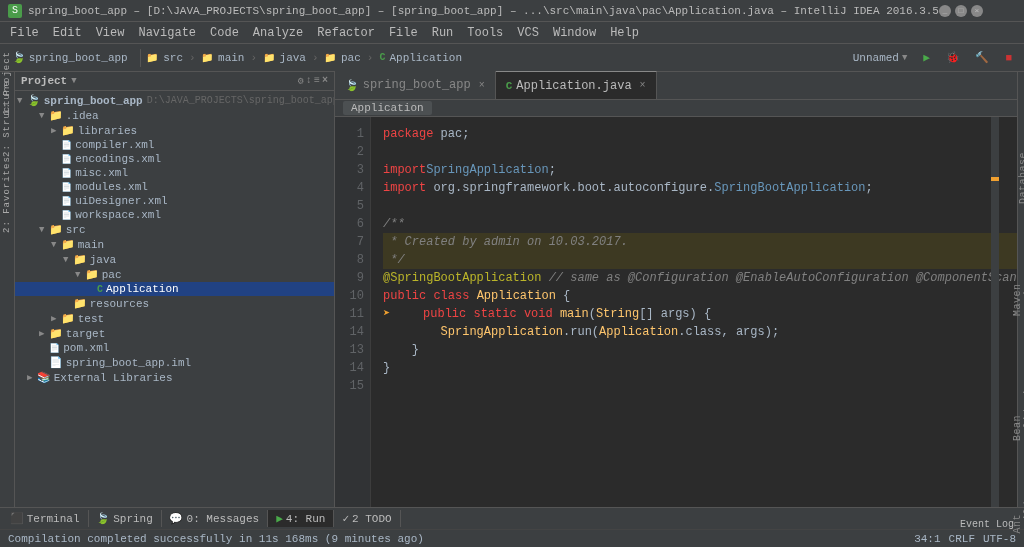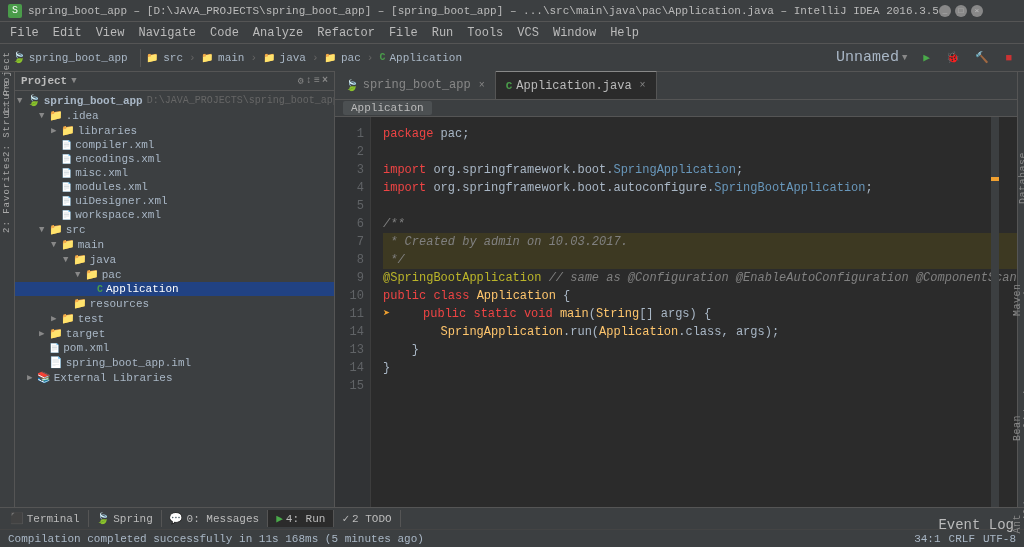--- a/index.html
+++ b/index.html
@@ -84,21 +84,21 @@
     
     #bottom-tabs { background: #3c3f41; height: 22px; display: flex; align-items: center; border-top: 1px solid #555; padding: 0 2px; }
     .bottom-tab { display: flex; align-items: center; gap: 3px; padding: 2px 8px; font-size: 11px; color: #bbbbbb; cursor: pointer; border-right: 1px solid #555; }
     .bottom-tab.active { background: #2b2b2b; }
     .run-icon { color: #4aaa4a; }
     .terminal-icon { color: #888; }
 
     
     #compilation-bar { background: #3c3f41; height: 18px; display: flex; align-items: center; padding: 0 8px; font-size: 11px; color: #a9b7c6; border-top: 1px solid #444; }
 
-    .event-log-btn { margin-left: auto; display: flex; align-items: center; gap: 3px; padding: 2px 8px; font-size: 14px; color: #bbbbbb; cursor: pointer; margin-top: 12px; }
+    .event-log-btn { margin-left: auto; display: flex; align-items: center; gap: 3px; padding: 2px 8px; font-size: 10px; color: #bbbbbb; cursor: pointer; margin-top: 12px; }
     .spring-icon-green { color: #4aaa4a; font-size: 11px; }
     .msg-icon { color: #e0c046; }
   </style>
 </head>
 <body>
 
 <div id="title-bar">
   <div class="title-icon">S</div>
   <span id="title-text-el">spring_boot_app – [D:\JAVA_PROJECTS\spring_boot_app] – [spring_boot_app] – ...\src\main\java\pac\Application.java – IntelliJ IDEA 2016.3.5</span>
   <div class="window-controls">
@@ -139,21 +139,21 @@
   <span class="folder-icon-sm">📁</span>
   <span class="breadcrumb-item">java</span>
   <span class="breadcrumb-sep">›</span>
   <span class="folder-icon-sm">📁</span>
   <span class="breadcrumb-item">pac</span>
   <span class="breadcrumb-sep">›</span>
   <span style="color:#4a9c4a; font-size:10px; font-weight:bold;">C</span>
   <span class="breadcrumb-item">Application</span>
   <div style="flex:1"></div>
   <div class="toolbar-btn">
-    <span style="color:#a9b7c6; font-size:15px;">Unnamed</span>
+    <span style="color:#a9b7c6; font-size:11px;">Unnamed</span>
     <span style="color:#888; font-size:9px;">▼</span>
   </div>
   <div class="toolbar-btn">
       <span style="color:#4aaa4a;">▶</span>
     </div>
   <div class="toolbar-btn">
       <span style="color:#888;">🐞</span>
     </div>
   <div class="toolbar-btn">
       <span style="color:#888;">🔨</span>
@@ -395,21 +395,21 @@
           <div>10</div>
         <div>11</div>
           <div>14</div>
           <div>13</div>
           <div>14</div>
           <div>15</div>
       </div>
       <div id="code-content">
         <div class="code-line"><span class="kw">package</span><span> pac;</span></div>
         <div class="code-line">&nbsp;</div>
-        <div class="code-line"><span class="kw">import</span><span> org.springframework.boot.</span><span class="import-class">SpringApplication</span><span>;</span></div>
+        <div class="code-line"><span class="kw">import</span><span class="import-class">SpringApplication</span><span>;</span></div>
         <div class="code-line"><span class="kw">import</span><span> org.springframework.boot.autoconfigure.</span><span class="import-class">SpringBootApplication</span><span>;</span></div>
         <div class="code-line">&nbsp;</div>
         <div class="code-line"><span class="comment">/**</span></div>
         <div class="code-line highlighted"><span class="comment">&nbsp;* Created by admin on 10.03.2017.</span></div>
         <div class="code-line highlighted"><span class="comment">&nbsp;*/</span></div>
         <div class="code-line"><span class="annotation">@SpringBootApplication</span><span class="comment"> // same as @Configuration @EnableAutoConfiguration @ComponentScan</span></div>
         <div class="code-line"><span class="kw">public</span><span> </span><span class="kw">class</span><span> </span><span class="class-name">Application</span><span> {</span></div>
         <div class="code-line"><span class="debug-arrow">➤</span><span>    </span><span class="kw">public</span><span> </span><span class="kw">static</span><span> </span><span class="kw">void</span><span> </span><span class="method">main</span><span>(</span><span class="class-name">String</span><span>[] args) {</span></div>
         <div class="code-line"><span>&nbsp;&nbsp;&nbsp;&nbsp;&nbsp;&nbsp;&nbsp;&nbsp;</span><span class="class-name">SpringApplication</span><span>.run(</span><span class="class-name">Application</span><span>.class, args);</span></div>
         <div class="code-line"><span>&nbsp;&nbsp;&nbsp;&nbsp;}</span></div>
@@ -451,18 +451,18 @@
   <div class="bottom-tab">
     <span>✓</span>
     <span>2 TODO</span>
   </div>
   <div class="event-log-btn">
     <span>Event Log</span>
   </div>
 </div>
 
 <div id="compilation-bar">
-  <span>Compilation completed successfully in 11s 168ms (5 minutes ago)</span>
+  <span>Compilation completed successfully in 11s 168ms (9 minutes ago)</span>
   <div style="flex:1;"></div>
   <span style="margin-right:8px;">34:1</span>
   <span style="margin-right:8px; cursor:pointer;">CRLF</span>
   <span style="cursor:pointer;text-align:right;">UTF-8</span>
 </div>
 
 </body></html>

